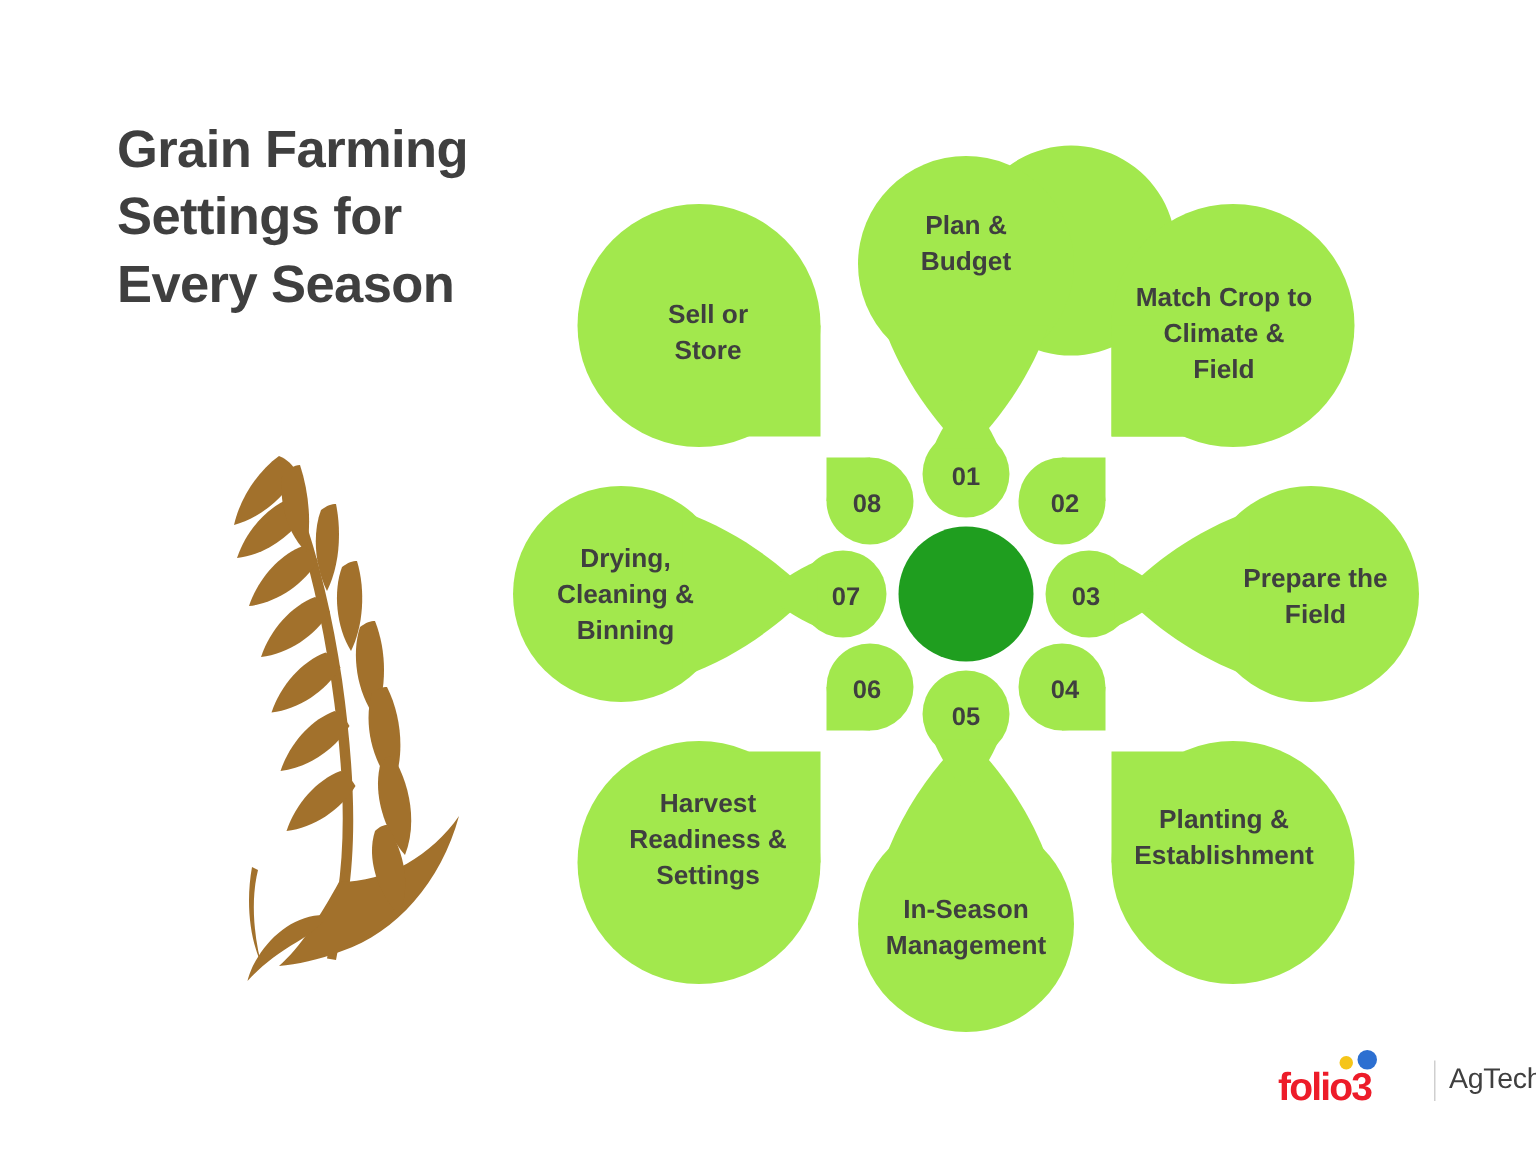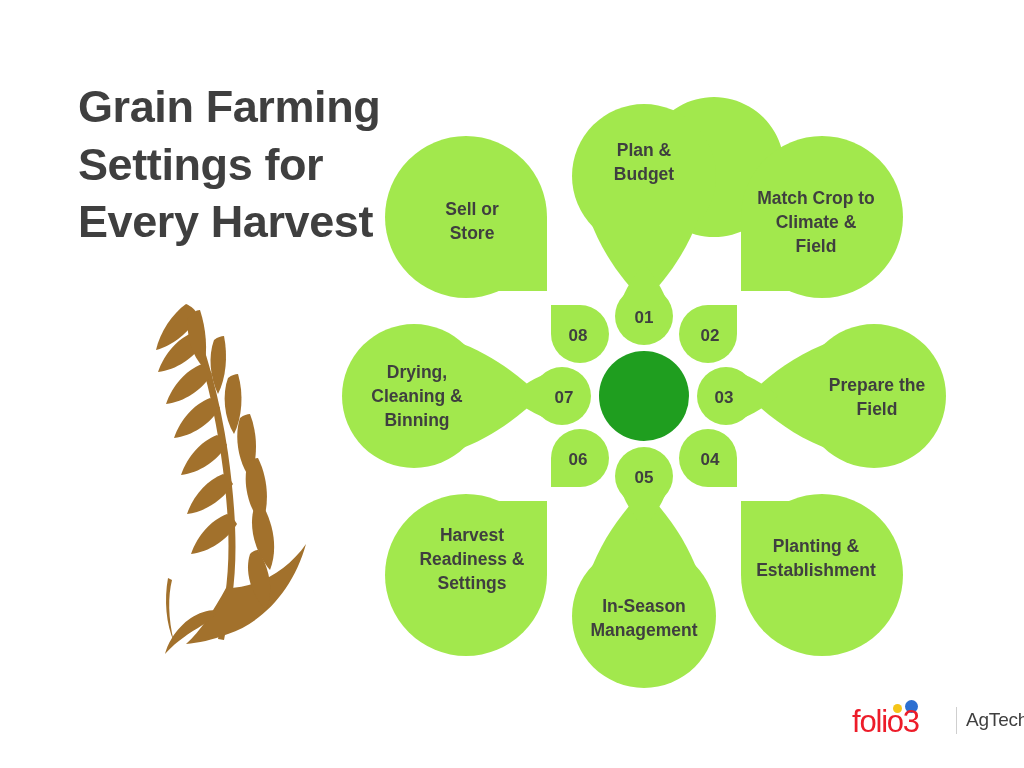--- a/index.html
+++ b/index.html
@@ -10,21 +10,21 @@
     overflow:hidden;
     position:relative;
   }
   #stage{position:absolute;inset:0;width:1024px;height:768px;}
 
   
   #title-block{
     position:absolute;left:78px;top:78px;width:330px;
   }
   #title-block .line{
-    font-size:45px;
+    font-size:35px;
     font-weight:bold;
     color:#3f3f3f;
     line-height:1.28;
     letter-spacing:-0.4px;
     white-space:nowrap;
   }
 
   
   #wheat{position:absolute;left:128px;top:288px;width:200px;height:370px;}
 
@@ -48,21 +48,21 @@
   }
 
   
   #logo{
     position:absolute;left:852px;top:700px;
     display:flex;align-items:center;height:40px;
   }
   #logo-mark{position:relative;height:38px;width:100px;}
   #logo-word{
     position:absolute;left:0;bottom:-1px;
-    font-size:31px;font-weight:normal;color:#ED1C29;
+    font-size:26px;font-weight:bold;color:#ED1C29;
     letter-spacing:-1.2px;
     font-family:"Liberation Sans", sans-serif;
   }
   .logo-dot{position:absolute;border-radius:50%;}
   #logo-dot-yellow{width:9px;height:9px;background:#F5C518;left:41px;top:3px;}
   #logo-dot-blue{width:13px;height:13px;background:#2C6FD1;left:53px;top:-1px;}
   #logo-sep{
     width:1px;height:27px;background:#cfcfcf;margin:0 9px 0 4px;
   }
   #logo-agtech{
@@ -72,21 +72,21 @@
   }
 </style>
 </head>
 <body>
 
 <div id="stage">
 
   <div id="title-block">
     <div class="line">Grain Farming</div>
     <div class="line">Settings for</div>
-    <div class="line">Every Harvest</div>
+    <div class="line">Every Season</div>
   </div>
 
   <div id="wheat">
     <svg viewBox="0 0 200 370" xmlns="http://www.w3.org/2000/svg" aria-hidden="true">
       <g fill="#A2712C">
 
         <path d="M60 18 C 78 60, 92 110, 100 165 C 108 222, 110 270, 104 310 L 96 352 L 90 351 L 97 308 C 103 268, 101 222, 93 167 C 85 112, 72 62, 55 22 Z"></path>
 
         <path d="M98 300 C 130 300, 160 282, 178 256 C 166 300, 136 334, 100 346 C 84 352, 70 355, 58 356 C 72 344, 86 322, 98 300 Z"></path>
 

